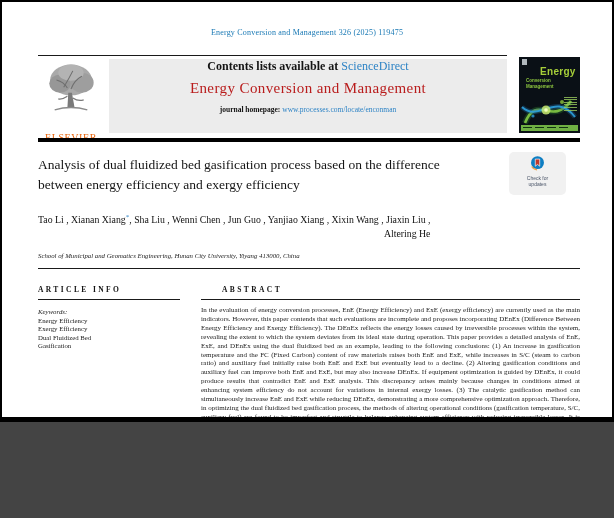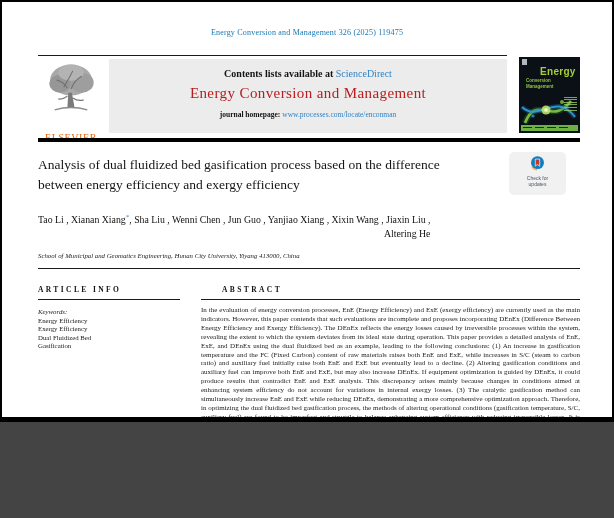--- a/index.html
+++ b/index.html
@@ -14,21 +14,21 @@
   
   .citation { top:26px; left:0; width:100%; text-align:center;
     font-size:8px; color:#1878b4; letter-spacing:.2px; }
 
   
   .logo-block { left:34px; top:58px; width:70px; height:76px; text-align:center; }
   .logo-block svg { display:block; margin:0 auto; }
   .elsevier-word { font-size:10px; color:#e8630a; letter-spacing:.6px; margin-top:14px; }
 
   .banner { left:107px; top:57px; width:398px; height:74px; background:#ececec; text-align:center; }
-  .banner .contents { margin-top:9px; font-size:10px; font-weight:bold; color:#141414; }
+  .banner .contents { font-size:12px; font-weight:bold; color:#141414; }
   .banner .jtitle { margin-top:6px; font-size:15px; color:#b91c1c; letter-spacing:.4px; }
   .banner .homepage { margin-top:8px; font-size:7.5px; font-weight:bold; color:#141414; }
   .link { color:#2d83c5; font-weight:normal; text-decoration:none; cursor:pointer; }
 
   .cover { left:517px; top:55px; width:61px; height:76px; background:#0a1016; overflow:hidden; }
   .cover .mark { position:absolute; left:3px; top:2px; width:5px; height:6px; background:#cfd6da; opacity:.85; }
   .cover .w1 { position:absolute; left:7px; top:9px; font-family:"Liberation Sans",sans-serif;
     font-size:10px; color:#a6ce39; font-weight:bold; letter-spacing:.3px;padding-left:14px; }
   .cover .w2 { position:absolute; left:7px; top:21px; font-family:"Liberation Sans",sans-serif;
     font-size:4.5px; color:#8dc63f; font-weight:bold; }

